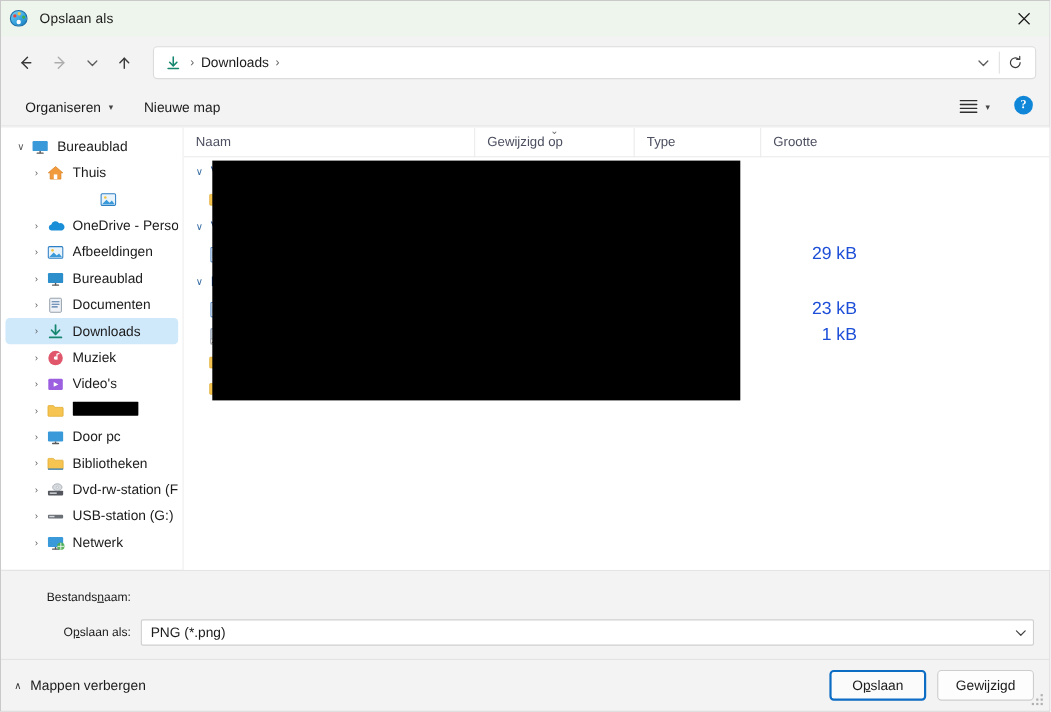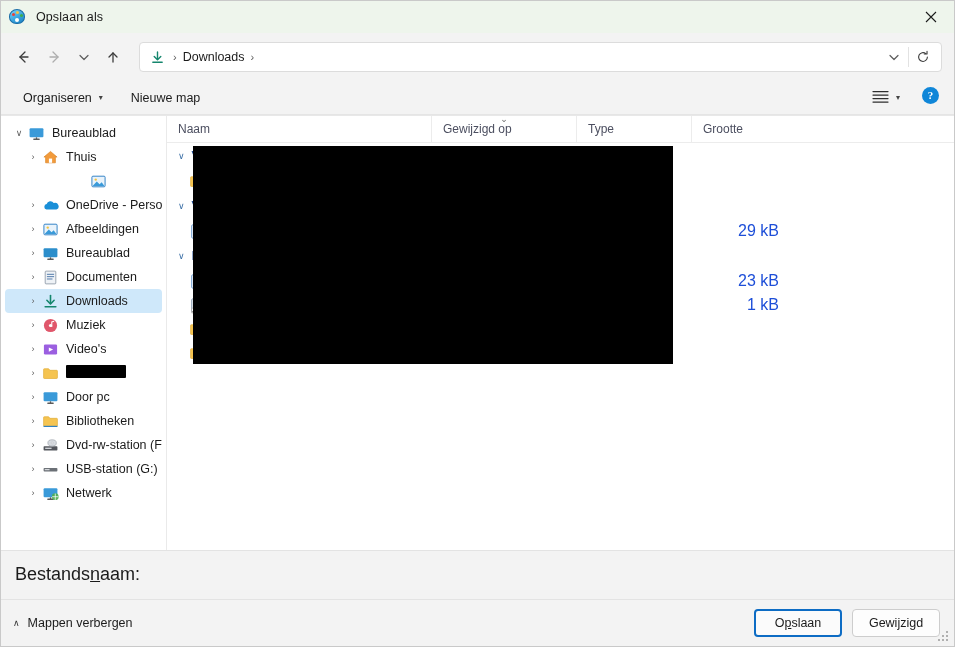--- a/index.html
+++ b/index.html
@@ -192,21 +192,21 @@
   
   .formarea {
     background: #f3f3f3;
     border-top: 1px solid #e3e3e3;
     padding: 11px 14px 12px 14px;
   }
   .frm-row { display: flex; align-items: center; height: 25px; }
   .frm-row + .frm-row { margin-top: 7px; }
   .frm-label {
     width: 113px; text-align: right; padding-right: 9px;
-    font-size: 18px; color: #1b1b1b;
+    font-size: 11px; color: #1b1b1b;
   }
   .frm-field {
     flex: 1 1 auto; height: 24px;
     background: #ffffff; border: 1px solid #cfcfcf; border-radius: 2px;
     display: flex; align-items: center; padding: 0 0 0 8px;
   }
   .frm-field .val { flex: 1 1 auto; font-size: 12.5px; color:#1b1b1b; }
   .frm-field .dd {
     width: 22px; height: 22px; flex:none;
     display:flex; align-items:center; justify-content:center;
@@ -623,20 +623,31 @@
           </div>
         </div>
       <div class="redactbox" id="redaction" style="left: 26px; top: 30px; width: 480px; height: 218px; background: rgb(0, 0, 0);"></div>
     </div>
   </div>
 
   <div class="formarea">
     <div class="frm-row">
       <div class="frm-label"><span>Bestands</span><u>n</u><span>aam:</span></div>
     </div>
+    <div class="frm-row">
+      <div class="frm-label"><span>O</span><u>p</u><span>slaan als:</span></div>
+      <div class="frm-field">
+        <span class="val">PNG (*.png)</span>
+        <span class="dd">
+          <svg width="12" height="12" viewBox="0 0 12 12">
+              <path d="M2 4.5 L6 8.5 L10 4.5" stroke="#444" stroke-width="1.1" fill="none" stroke-linecap="round" stroke-linejoin="round"></path>
+            </svg>
+        </span>
+      </div>
+    </div>
   </div>
 
   <div class="footer">
     <div class="hidefolders">
       <span class="hcaret">∧</span>
       <span class="htext">Mappen verbergen</span>
     </div>
     <div class="footer-spacer"></div>
     <div class="btn primary">
         <span>O</span>

